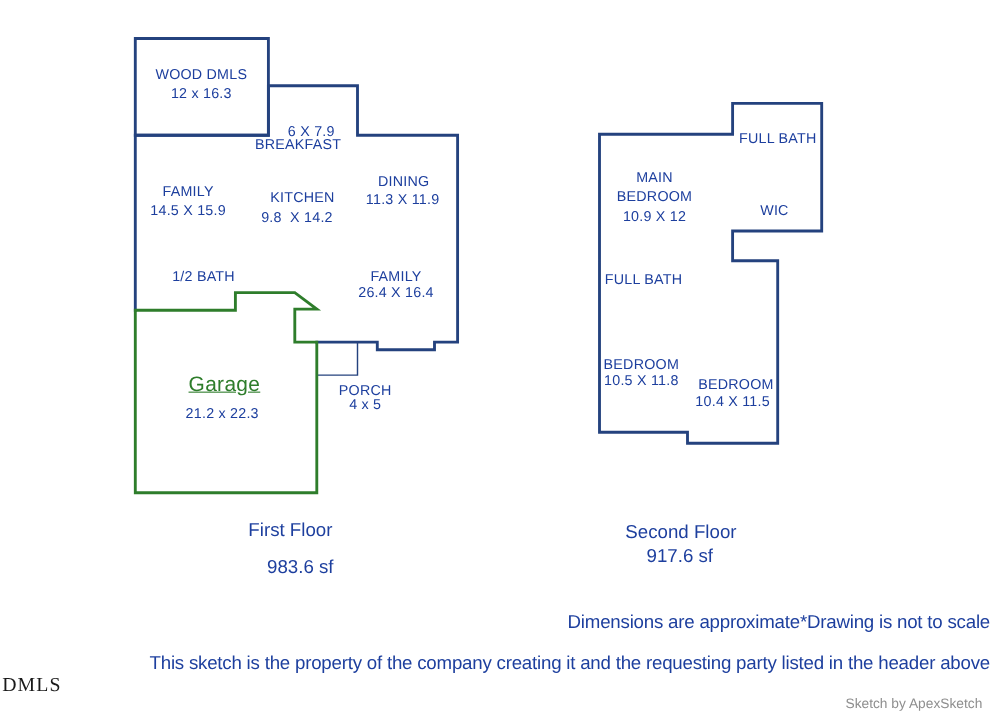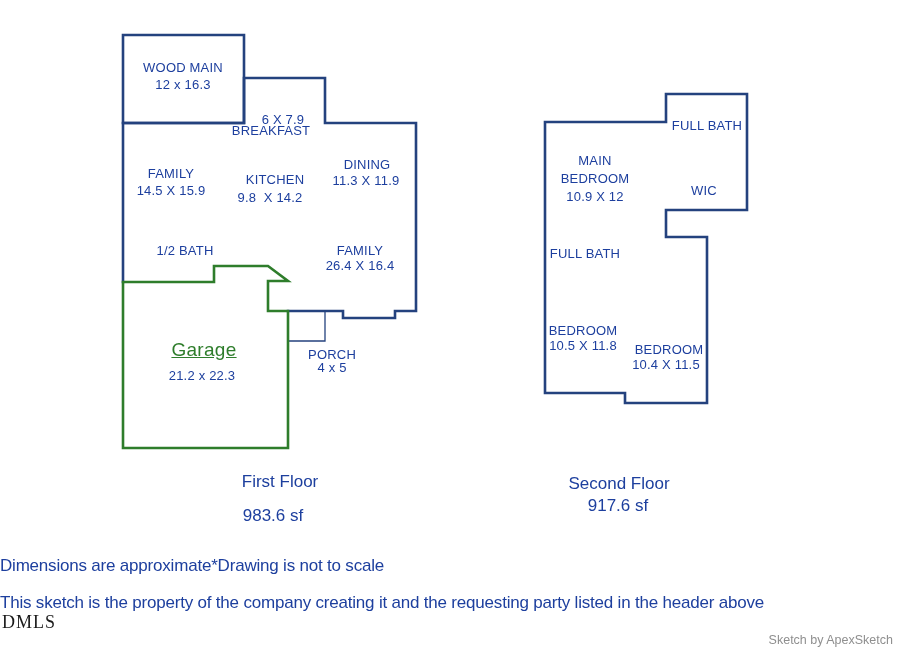--- a/index.html
+++ b/index.html
@@ -50,21 +50,21 @@
     transform: translate(-50%, -50%);
     color: var(--text-blue);
     font-size: 17px;
     white-space: pre;
     text-align: center;
   }
   .note {
     position: absolute;
     left: 0;
     width: 900px;
-    text-align: left;
+    text-align: right;
     color: var(--text-blue);
     font-size: 17px;
     letter-spacing: -0.2px;
     white-space: pre;
   }
   .dmls {
     position: absolute;
     left: 2px;
     top: 612px;
     font-family: "Liberation Serif", serif;
@@ -86,21 +86,21 @@
 <div class="stage">
 
   <svg class="plan" viewBox="0 0 900 653">
     <path class="wall wall-blue" d="M123,35 L244,35 L244,123 L123,123 Z"></path>
     <path class="wall wall-blue" d="M123,282 L123,123 L244,123 L244,78 L325,78 L325,123 L416,123 L416,311 L395,311 L395,318 L343,318 L343,311 L288,311"></path>
     <path class="wall wall-thin" d="M288,341 L325,341 L325,311"></path>
     <path class="wall wall-green" d="M123,282 L214,282 L214,266 L268,266 L288,281 L268,281 L268,311 L288,311 L288,448 L123,448 Z"></path>
     <path class="wall wall-blue" d="M545,122 L666,122 L666,94 L747,94 L747,210 L666,210 L666,237 L707,237 L707,403 L625,403 L625,393 L545,393 Z"></path>
   </svg>
 
-  <div class="lbl" style="left:183px; top:68px;">WOOD MAIN</div>
+  <div class="lbl" style="left:183px; top:68px;">WOOD DMLS</div>
   <div class="lbl" style="left:183px; top:85px;">12 x 16.3</div>
 
   <div class="lbl" style="left:271px; top:103px;margin-top:28px;">BREAKFAST</div>
   <div class="lbl" style="left:283px; top:120px;">6 X 7.9</div>
 
   <div class="lbl" style="left:171px; top:174px;">FAMILY</div>
   <div class="lbl" style="left:171px; top:191px;">14.5 X 15.9</div>
 
   <div class="lbl" style="left:275px; top:180px;">KITCHEN</div>
   <div class="lbl" style="left:270px; top:198px;">9.8  X 14.2</div>
@@ -128,21 +128,21 @@
   <div class="lbl" style="left:704px; top:191px;">WIC</div>
 
   <div class="lbl" style="left:585px; top:254px;">FULL BATH</div>
 
   <div class="lbl" style="left:583px; top:331px;">BEDROOM</div>
   <div class="lbl" style="left:583px; top:346px;">10.5 X 11.8</div>
 
   <div class="lbl" style="left:669px; top:350px;">BEDROOM</div>
   <div class="lbl" style="left:666px; top:365px;text-align:center;">10.4 X 11.5</div>
 
-  <div class="caption" style="left:280px; top:482px;">First Floor</div>
+  <div class="caption" style="left:264px; top:482px;">First Floor</div>
   <div class="caption" style="left:273px; top:504px;margin-top:12px;">983.6 sf</div>
   <div class="caption" style="left:619px; top:484px;">Second Floor</div>
   <div class="caption" style="left:618px; top:506px;">917.6 sf</div>
 
   <div class="note" style="top:556px;">Dimensions are approximate*Drawing is not to scale</div>
   <div class="note" style="top:593px;">This sketch is the property of the company creating it and the requesting party listed in the header above</div>
   <div class="dmls">DMLS</div>
   <div class="credit">Sketch by ApexSketch</div>
 
 </div>

